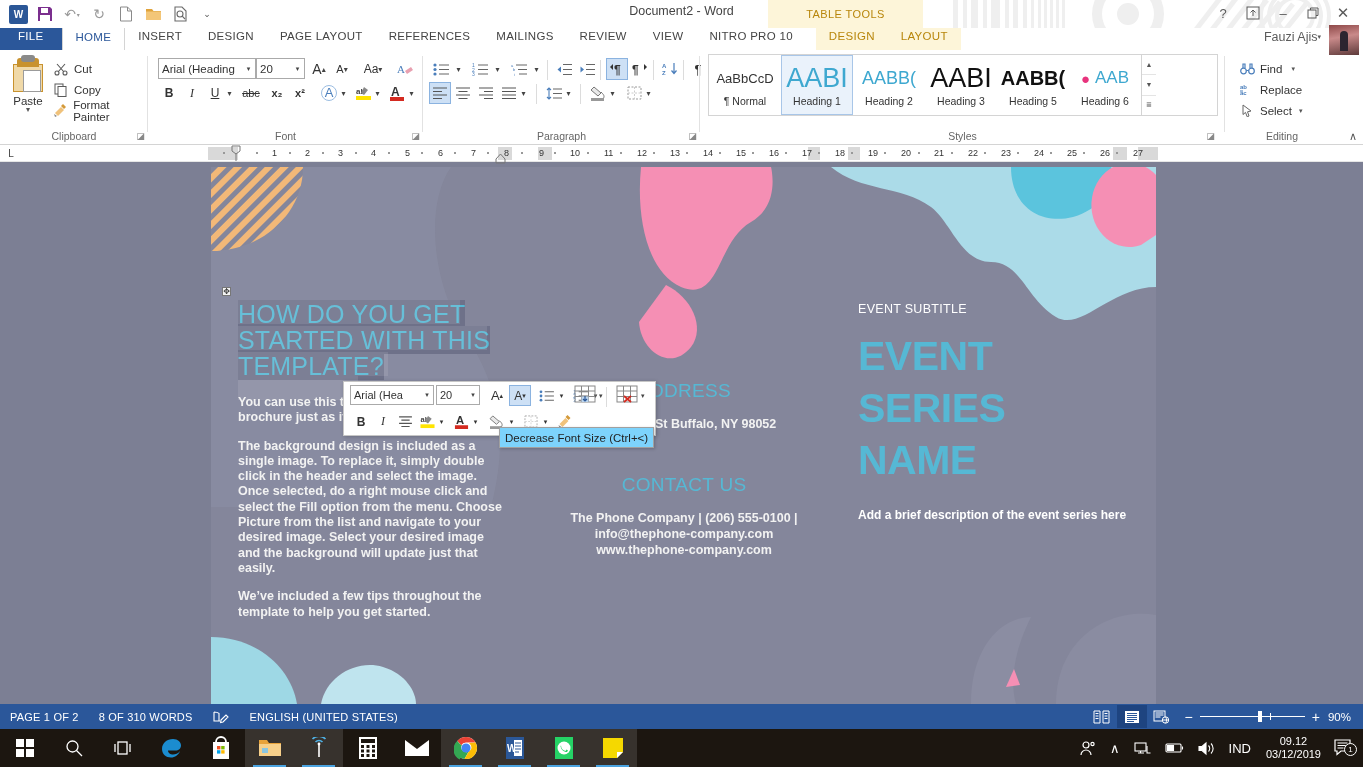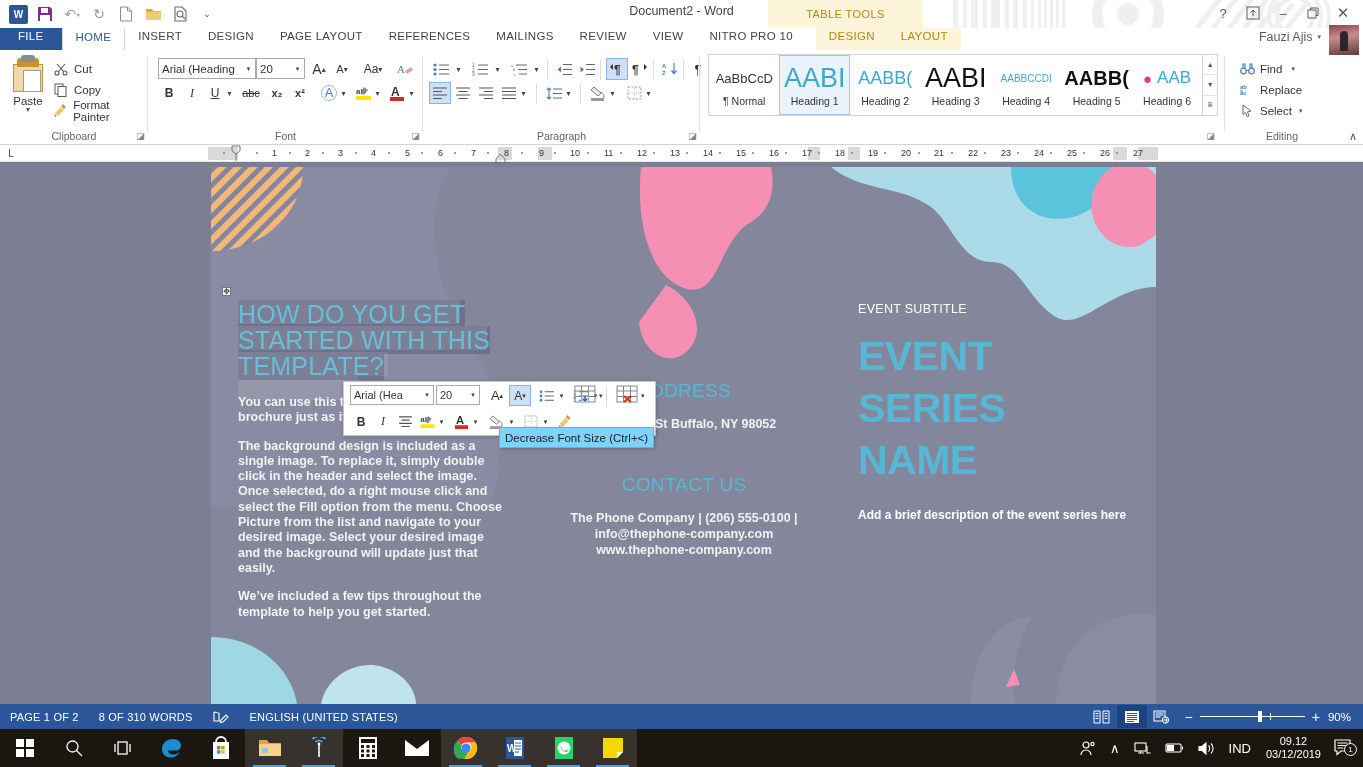--- a/index.html
+++ b/index.html
@@ -41,21 +41,21 @@
   }
   .tb-right {
     position: absolute; right: 6px; top: 2px; display: flex; align-items: center; gap: 2px;
   }
   .tb-right .wbtn {
     width: 28px; height: 22px; display: flex; align-items: center; justify-content: center;
     font-size: 13px; color: #5a5a5a; cursor: default;
   }
   .tb-right .wbtn.close { font-size: 15px; }
   .acct {
-    position: absolute; right: 42px; top: 30px; display: flex; align-items: center; gap: 5px;
+    position: absolute; right: 42px; top: 30px; display: flex; align-items: center; 
     font-size: 12.5px; color: #5b5b5b; z-index: 41;
   }
   .avatar {
     position: absolute; right: 4px; top: 25px; width: 30px; height: 30px;
     background: linear-gradient(170deg,#8e4848 0%,#c98a8a 40%,#5e3a3a 100%);
     overflow:hidden; z-index: 41;
   }
   .avatar i {
     position:absolute; left:11px; top:6px; width:8px; height:20px; background:#2c2530; border-radius:4px 4px 0 0;
   }
@@ -693,40 +693,37 @@
         </div>
         <div class="style-item">
           <div class="style-prev" style="font-size:18px;color:#3ea8d0;">AABB(</div>
           <div class="style-name">Heading 2</div>
         </div>
         <div class="style-item">
           <div class="style-prev" style="font-size:27px;color:#111;">AABI</div>
           <div class="style-name">Heading 3</div>
         </div>
         <div class="style-item">
-          <div class="style-prev" style="font-size:10px;color:#3ea8d0;">AABBCCDI</div>
-          <div class="style-name">Heading 4</div>
-        </div>
-        <div class="style-item">
           <div class="style-prev" style="font-size:20px;color:#111;font-weight:bold">AABB(</div>
           <div class="style-name">Heading 5</div>
         </div>
         <div class="style-item">
           <div class="style-prev">
             <span style="color:#e8337d;font-size:15px;margin-right:5px">●</span>
               <span style="font-size:17px;color:#3ea8d0;">AAB</span>
           </div>
           <div class="style-name">Heading 6</div>
         </div>
         <div class="style-scroll">
           <div>▲</div>
           <div>▼</div>
           <div style="border-bottom:none">≣</div>
         </div>
       </div>
+      <div class="group-label">Styles</div>
       <div class="dlg" style="right:10px">◪</div>
       <div class="grp-sep" style="right:0"></div>
     </div>
 
     <div class="group" style="left:1232px; width:100px;">
       <div style="position:absolute;left:4px;top:8px;">
         <div class="cmd">
           <span class="ci">
             <svg width="15" height="13" viewBox="0 0 15 13" fill="none" stroke="#4a7ebb" stroke-width="1.2">
                 <circle cx="3.5" cy="9" r="2.8"></circle>

